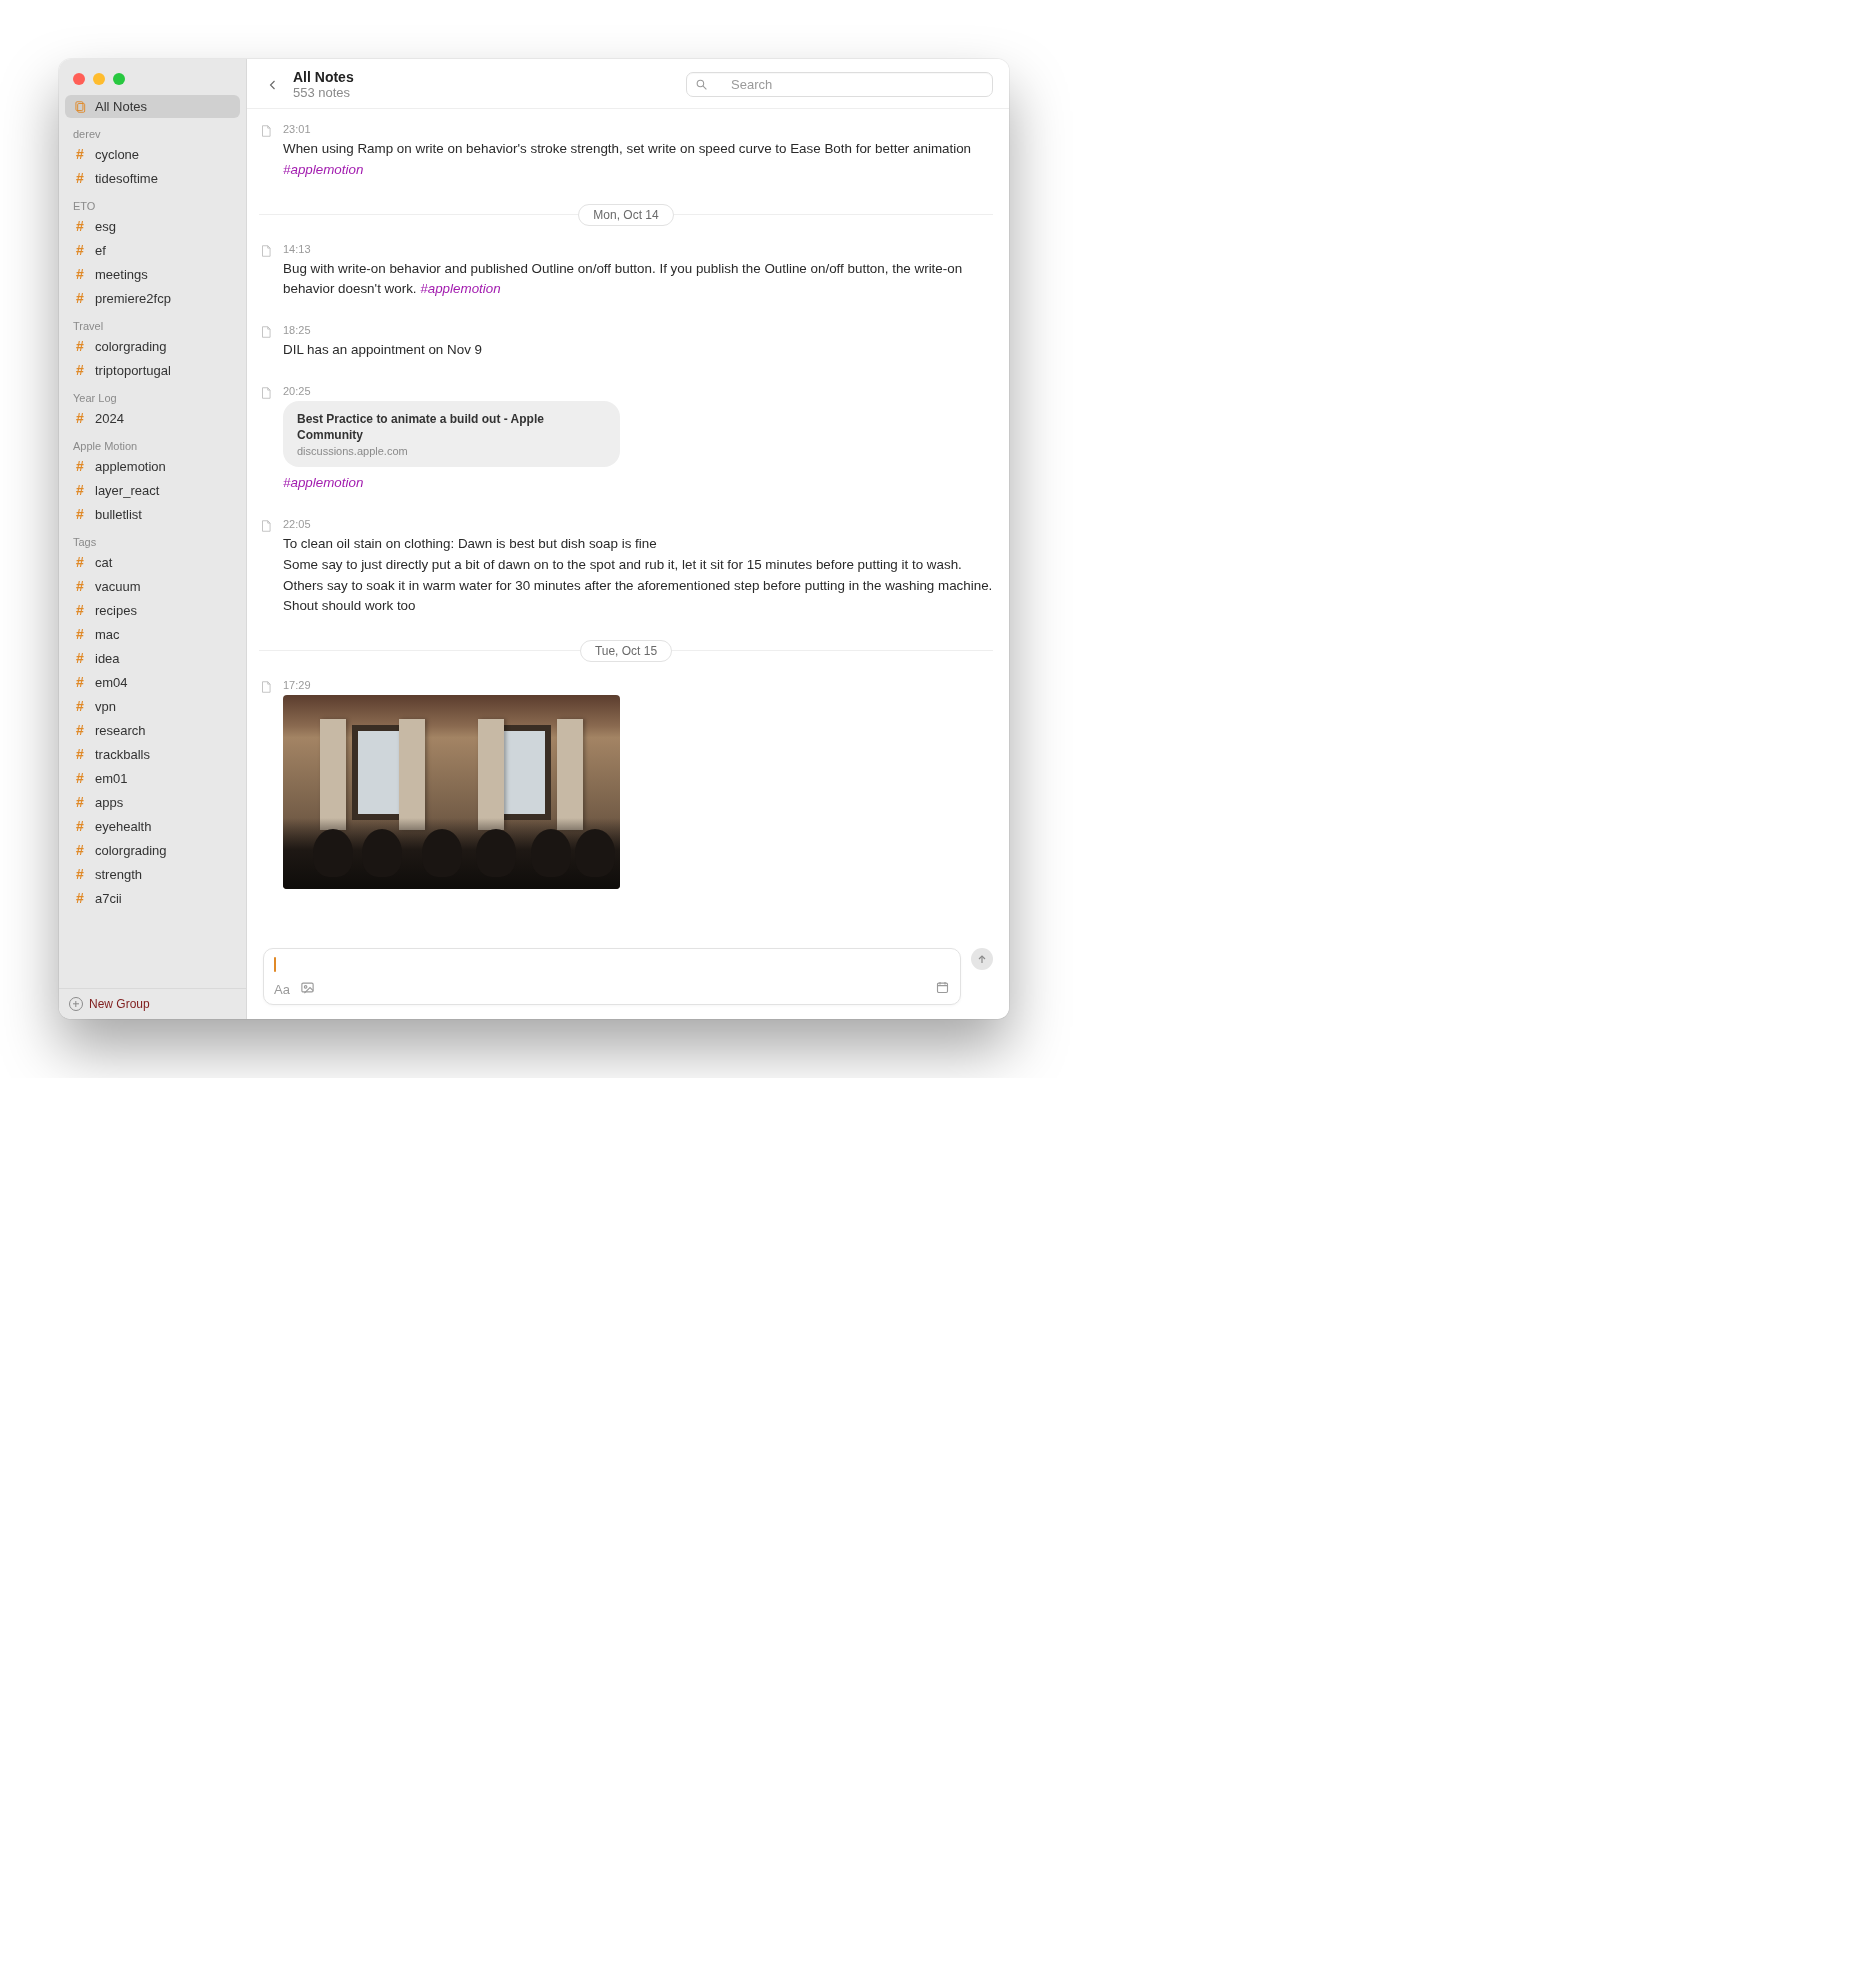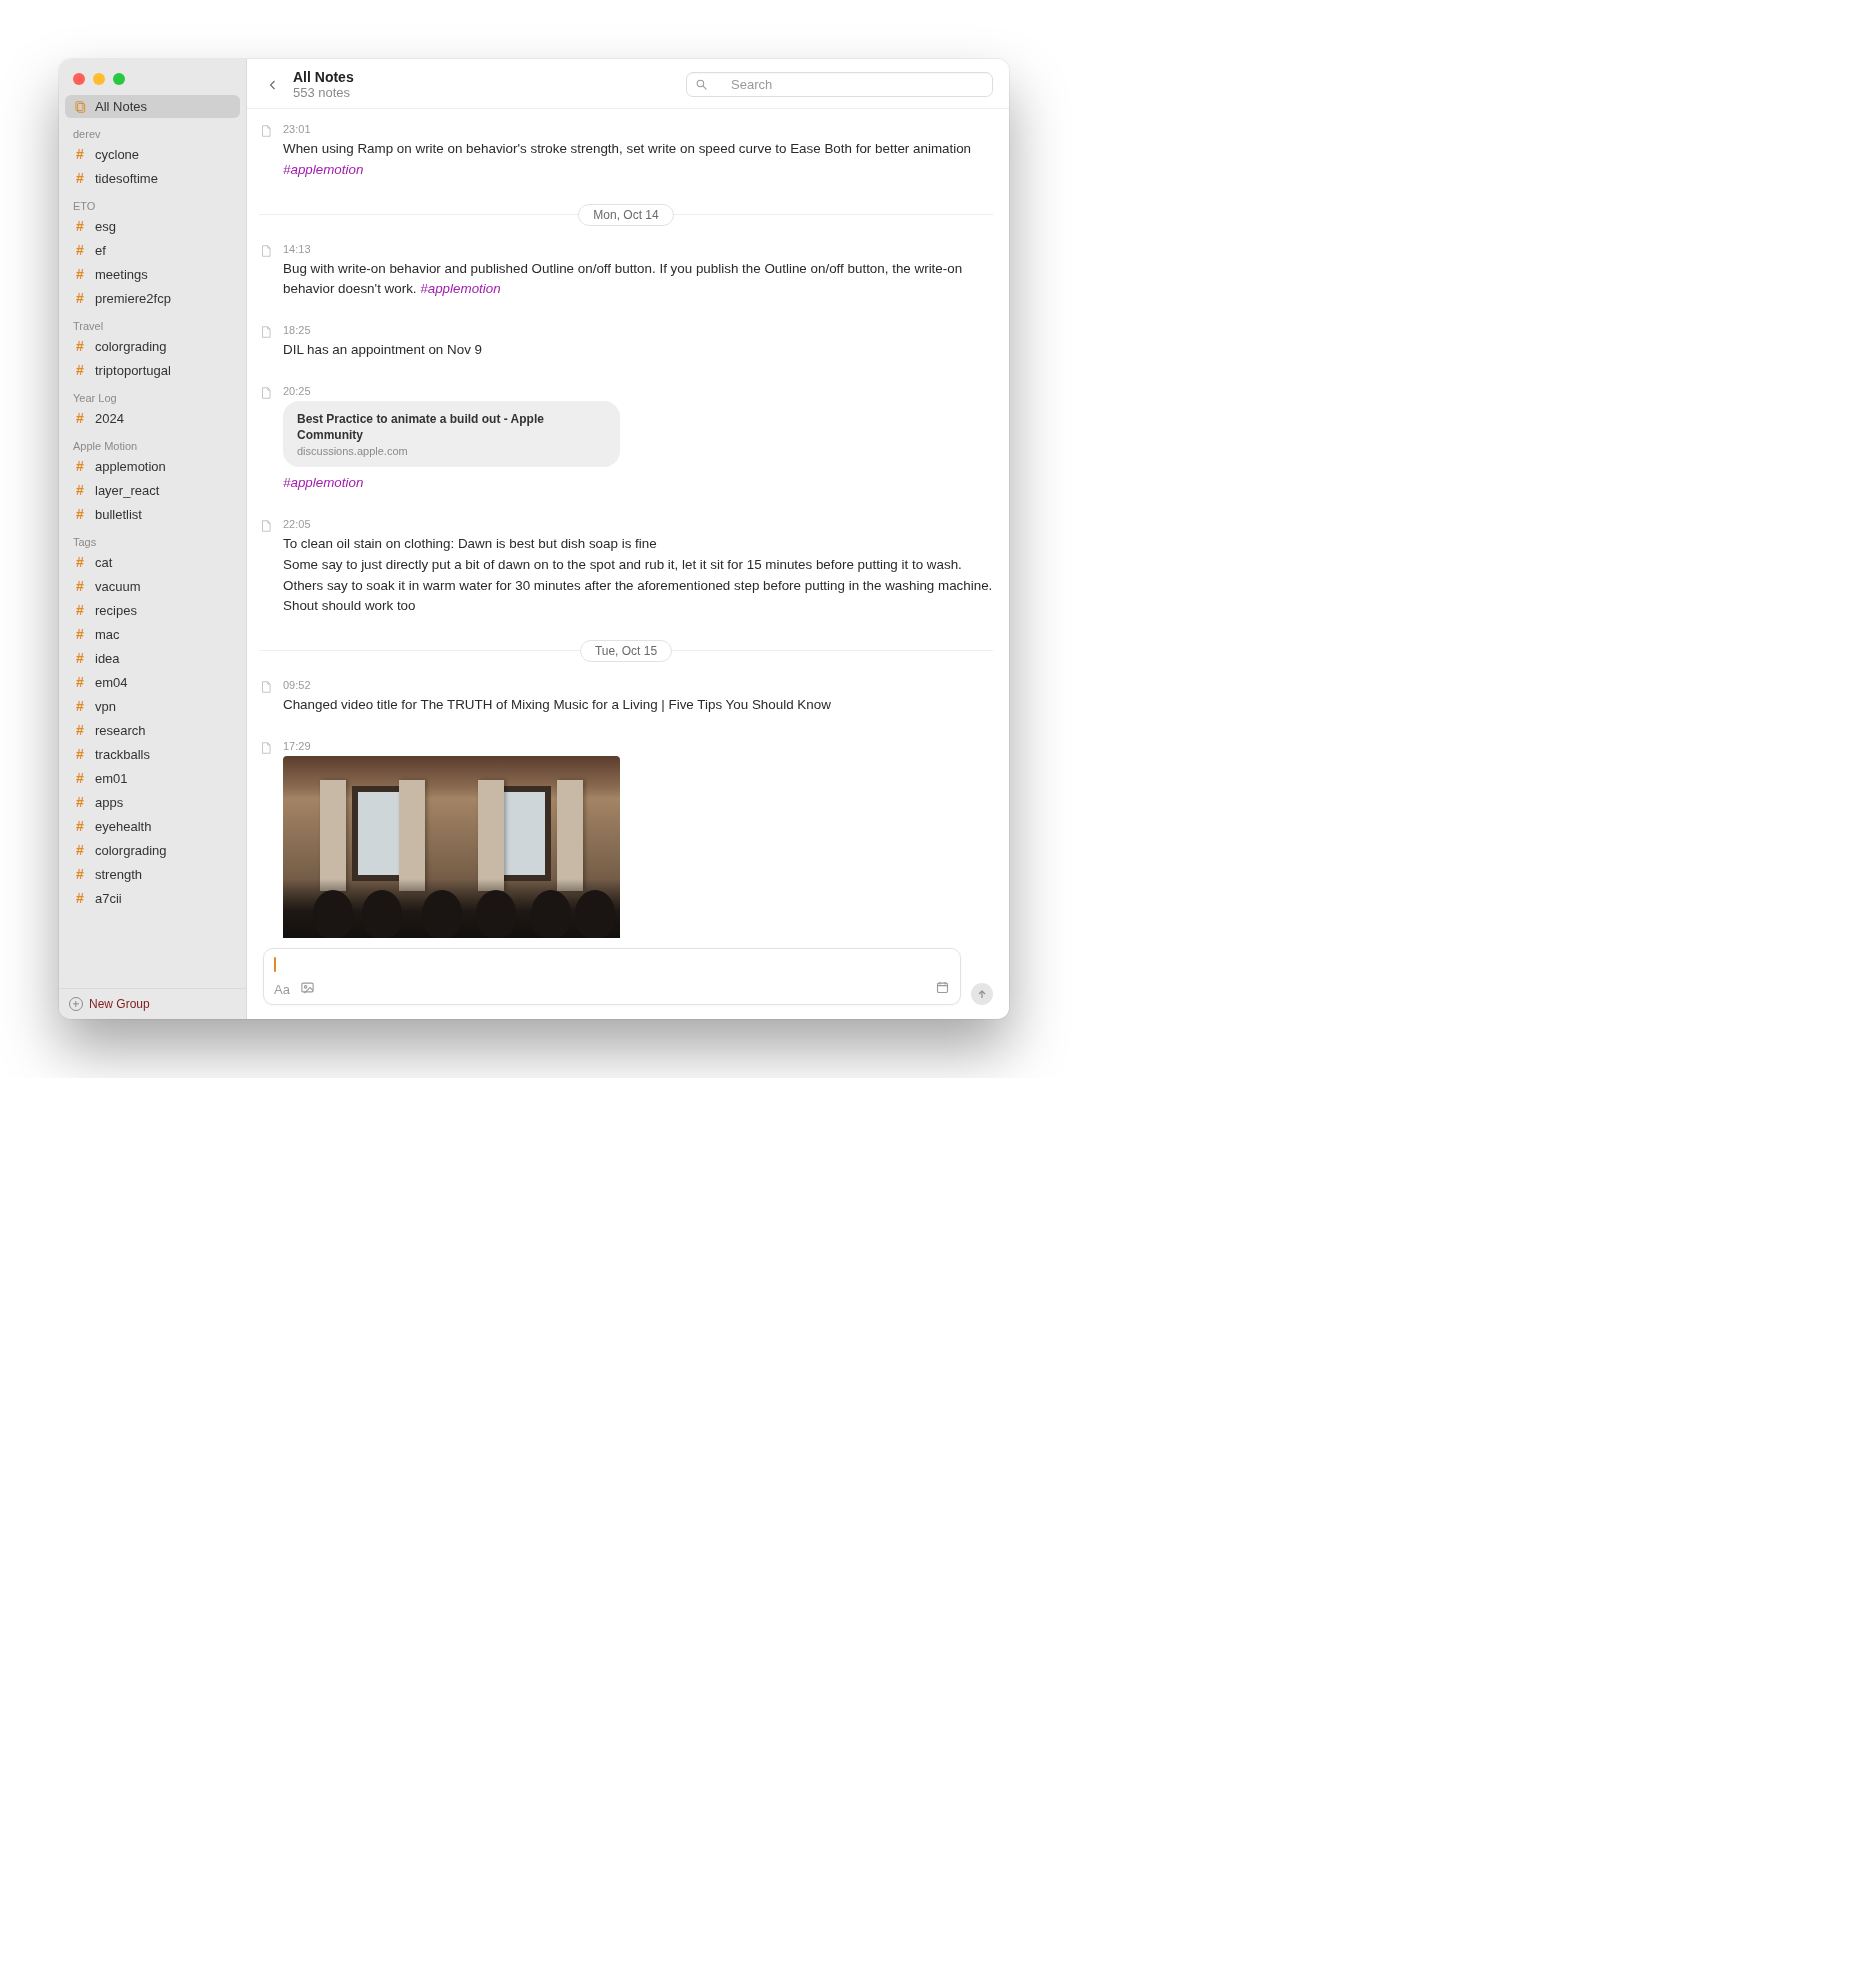--- a/index.html
+++ b/index.html
@@ -83,21 +83,21 @@
 }
 .photo .cols { position:absolute; inset:0; display:flex; justify-content:space-around; padding:0 10px; }
 .photo .col { width:26px; background:#c7b9a5; margin-top:24px; margin-bottom:59px; box-shadow:2px 0 4px rgba(0,0,0,.3); }
 .photo .win { position:absolute; top:30px; bottom:69px; background:#cfd6da; border:6px solid #3a2e24; }
 .photo .w1 { left:69px; right:198px; }
 .photo .w2 { left:198px; right:69px; }
 .photo .people { position:absolute; left:0; right:0; bottom:0; height:71px; background:linear-gradient(0deg,#0e0c0a 0%,#1e1814 55%,rgba(0,0,0,0) 100%); }
 .photo .blob { position:absolute; bottom:12px; width:40px; height:48px; background:#1a1512; border-radius:50% 50% 40% 40%; }
 
 
-.composer-wrap { padding:10px 16px 14px; display:flex; align-items:flex-end; gap:10px; }
+.composer-wrap { padding:10px 16px 14px; display:flex; gap:10px; }
 .composer {
   flex:1; border:1px solid #e2e2e2; border-radius:10px;
   box-shadow:0 1px 3px rgba(0,0,0,.04);
   padding:8px 10px 6px; background:#fff;
 }
 .composer .cursor { width:1.6px; height:15px; background:#e08927; border-radius:2px; }
 .composer .tools { display:flex; align-items:center; gap:10px; margin-top:8px; color:#9a9a9a; font-size:13px; }
 .composer .tools .sp { flex:1; }
 .tool-ic svg { width:15px; height:15px; stroke:#9a9a9a; fill:none; stroke-width:1.8; }
 .send { width:22px; height:22px; border-radius:50%; background:#e5e5e5; display:flex; align-items:center; justify-content:center; }
@@ -329,30 +329,20 @@
             </svg></div>
         <div class="note-body">
           <div class="ts">22:05</div>
           <div class="txt">To clean oil stain on clothing: Dawn is best but dish soap is fine</div>
           <div class="txt">Some say to just directly put a bit of dawn on to the spot and rub it, let it sit for 15 minutes before putting it to wash. Others say to soak it in warm water for 30 minutes after the aforementioned step before putting in the washing machine. Shout should work too</div>
         </div>
       </div>
 
       <div class="sep"><span>Tue, Oct 15</span></div>
 
-      <div class="note">
-        <div class="note-ic"><svg viewBox="0 0 24 24">
-              <path d="M6 3h9l4 4v14H6z"></path>
-              <path d="M15 3v4h4"></path>
-            </svg></div>
-        <div class="note-body">
-          <div class="ts">09:52</div>
-          <div class="txt">Changed video title for The TRUTH of Mixing Music for a Living | Five Tips You Should Know</div>
-        </div>
-      </div>
 
       <div class="note">
         <div class="note-ic"><svg viewBox="0 0 24 24">
               <path d="M6 3h9l4 4v14H6z"></path>
               <path d="M15 3v4h4"></path>
             </svg></div>
         <div class="note-body">
           <div class="ts">17:29</div>
           <div class="photo" aria-label="photo of people at tables in a tall-windowed room">
             <div class="win w1"></div>

